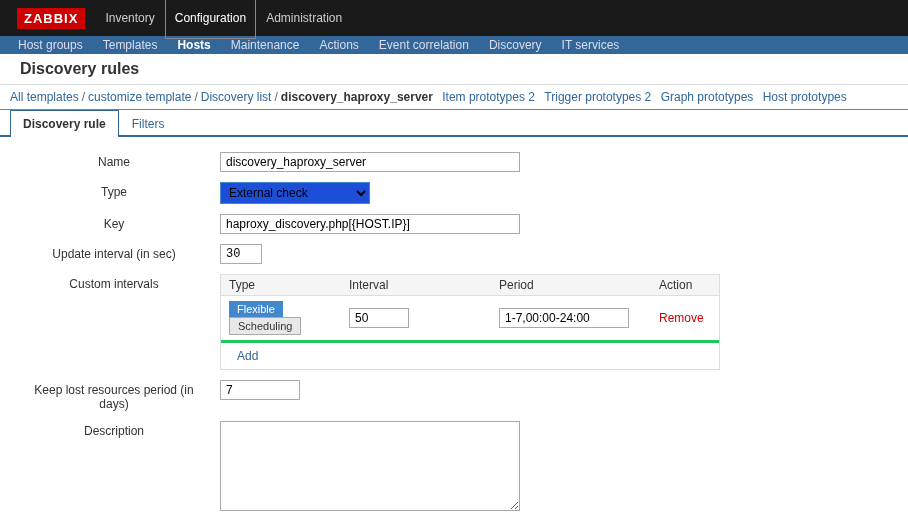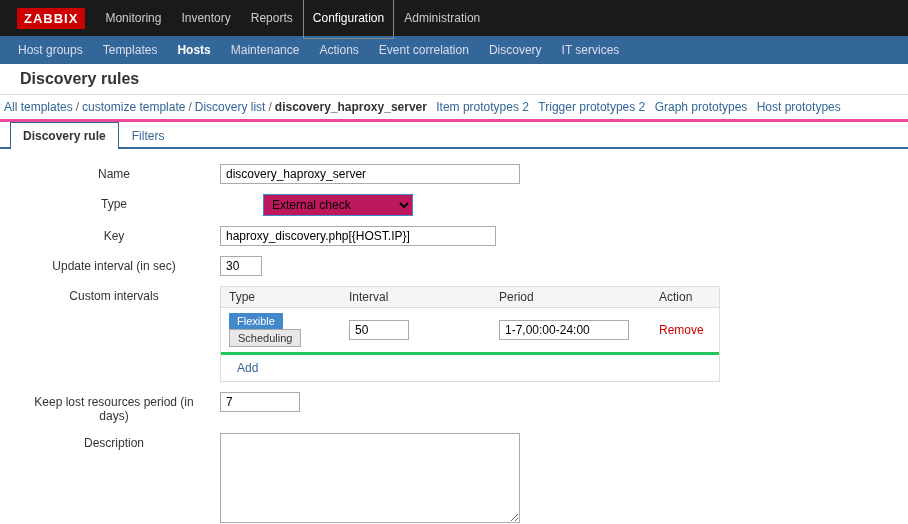--- a/index.html
+++ b/index.html
@@ -5,53 +5,53 @@
     * { margin: 0; padding: 0; box-sizing: border-box; }
     body { font-family: Arial, sans-serif; font-size: 12px; background: #f0f0f0; width: 908px; }
 
     
     .top-nav { background: #1a1a1a; display: flex; align-items: center; height: 36px; padding: 0 17px; }
     .logo { background: #cc0000; color: #fff; font-weight: bold; font-size: 13px; padding: 3px 7px; margin-right: 10px; letter-spacing: 1px; }
     .top-nav-item { color: #ccc; padding: 0 10px; font-size: 12px; cursor: pointer; line-height: 36px; }
     .top-nav-item.active { color: #fff; border: 1px solid #888; padding: 2px 9px; }
 
     
-    .sub-nav { background: #336699; display: flex; align-items: center; height: 28px; padding: 0 8px; }
+    .sub-nav { background: #336699; display: flex; align-items: center; height: 18px; padding: 0 8px; }
     .sub-nav-item { color: #dde; padding: 0 10px; font-size: 12px; cursor: pointer; line-height: 28px; }
     .sub-nav-item.active { color: #fff; font-weight: bold; }
 
     
     .page-header { background: #fff; padding: 6px 20px 2px; border-bottom: 1px solid #ddd; }
     .page-title { font-size: 16px; font-weight: bold; color: #333; margin-bottom: 4px; }
 
     
-    .breadcrumb { display: flex; align-items: center; padding: 5px 4px; background: #fff; font-size: 12px; color: #336699; flex-wrap: wrap; border-bottom: 3px solid #ec4899; }
+    .breadcrumb { display: flex; align-items: center; padding: 5px 10px; background: #fff; font-size: 12px; color: #336699; flex-wrap: wrap; border-bottom: 1px solid #ec4899; }
     .breadcrumb a { color: #336699; text-decoration: none; }
     .breadcrumb .sep { color: #666; margin: 0 3px; }
     .breadcrumb .current { color: #333; font-weight: bold; }
 
     
     .tab-bar { background: #fff; display: flex; border-bottom: 2px solid #336699; padding: 0 10px; }
     .tab-item { padding: 6px 12px; font-size: 12px; cursor: pointer; color: #336699; border: 1px solid transparent; border-bottom: none; margin-bottom: -2px; }
     .tab-item.active { background: #fff; border-color: #336699; border-bottom-color: #fff; color: #333; font-weight: bold; }
 
     
     .main-content { background: #fff; padding: 15px 20px; }
 
     
     .form-row { display: flex; align-items: flex-start; margin-bottom: 10px; }
     .form-label { width: 200px; text-align: center; padding-right: 12px; padding-top: 3px; color: #333; font-size: 12px; flex-shrink: 0; }
     .form-control { flex: 1; }
     input[type="text"] { border: 1px solid #aaa; padding: 2px 5px; font-size: 12px; background: #fff; }
     .name-input { width: 300px; border: 1px solid #4488cc; }
-    .key-input { width: 276px; border: 1px solid #4488cc; }
-    .interval-input { width: 42px; }
+    .key-input { width: 300px; border: 1px solid #4488cc; }
+    .interval-input { width: 42px; font-family: Liberation Mono, monospace; }
     .keep-input { width: 80px; }
 
-    select { border: 1px solid #aaa; padding: 2px 4px; font-size: 12px; background: #be185d; margin-left: 43px; }
+    select { border: 1px solid #aaa; padding: 2px 4px; font-size: 12px; background: #1d4ed8; }
     .type-select { width: 150px; border: 1px solid #4488cc; }
 
     
     .custom-intervals { border: 1px solid #ddd; display: inline-block; min-width: 500px; }
     .ci-header { display: flex; background: #f5f5f5; border-bottom: 1px solid #ddd; }
     .ci-header-cell { padding: 3px 8px; font-size: 12px; color: #333; flex: 1; }
     .ci-header-cell:first-child { flex: 0 0 120px; }
     .ci-row { display: flex; align-items: center; border-bottom: 3px solid #22c55e; padding: 3px 0; }
     .ci-cell { padding: 2px 8px; font-size: 12px; flex: 1; }
     .ci-cell:first-child { flex: 0 0 120px; }
@@ -66,23 +66,21 @@
 
     .interval-col { flex: 0 0 150px; }
     .period-col { flex: 0 0 160px; }
     .action-col { flex: 1; }
   </style>
 </head>
 <body>
 
 <div class="top-nav">
   <div class="logo">ZABBIX</div>
-  <div class="top-nav-item">Monitoring</div>
   <div class="top-nav-item">Inventory</div>
-  <div class="top-nav-item">Reports</div>
   <div class="top-nav-item active">Configuration</div>
   <div class="top-nav-item">Administration</div>
 </div>
 
 <div class="sub-nav">
   <div class="sub-nav-item">Host groups</div>
   <div class="sub-nav-item">Templates</div>
   <div class="sub-nav-item active">Hosts</div>
   <div class="sub-nav-item">Maintenance</div>
   <div class="sub-nav-item">Actions</div>

